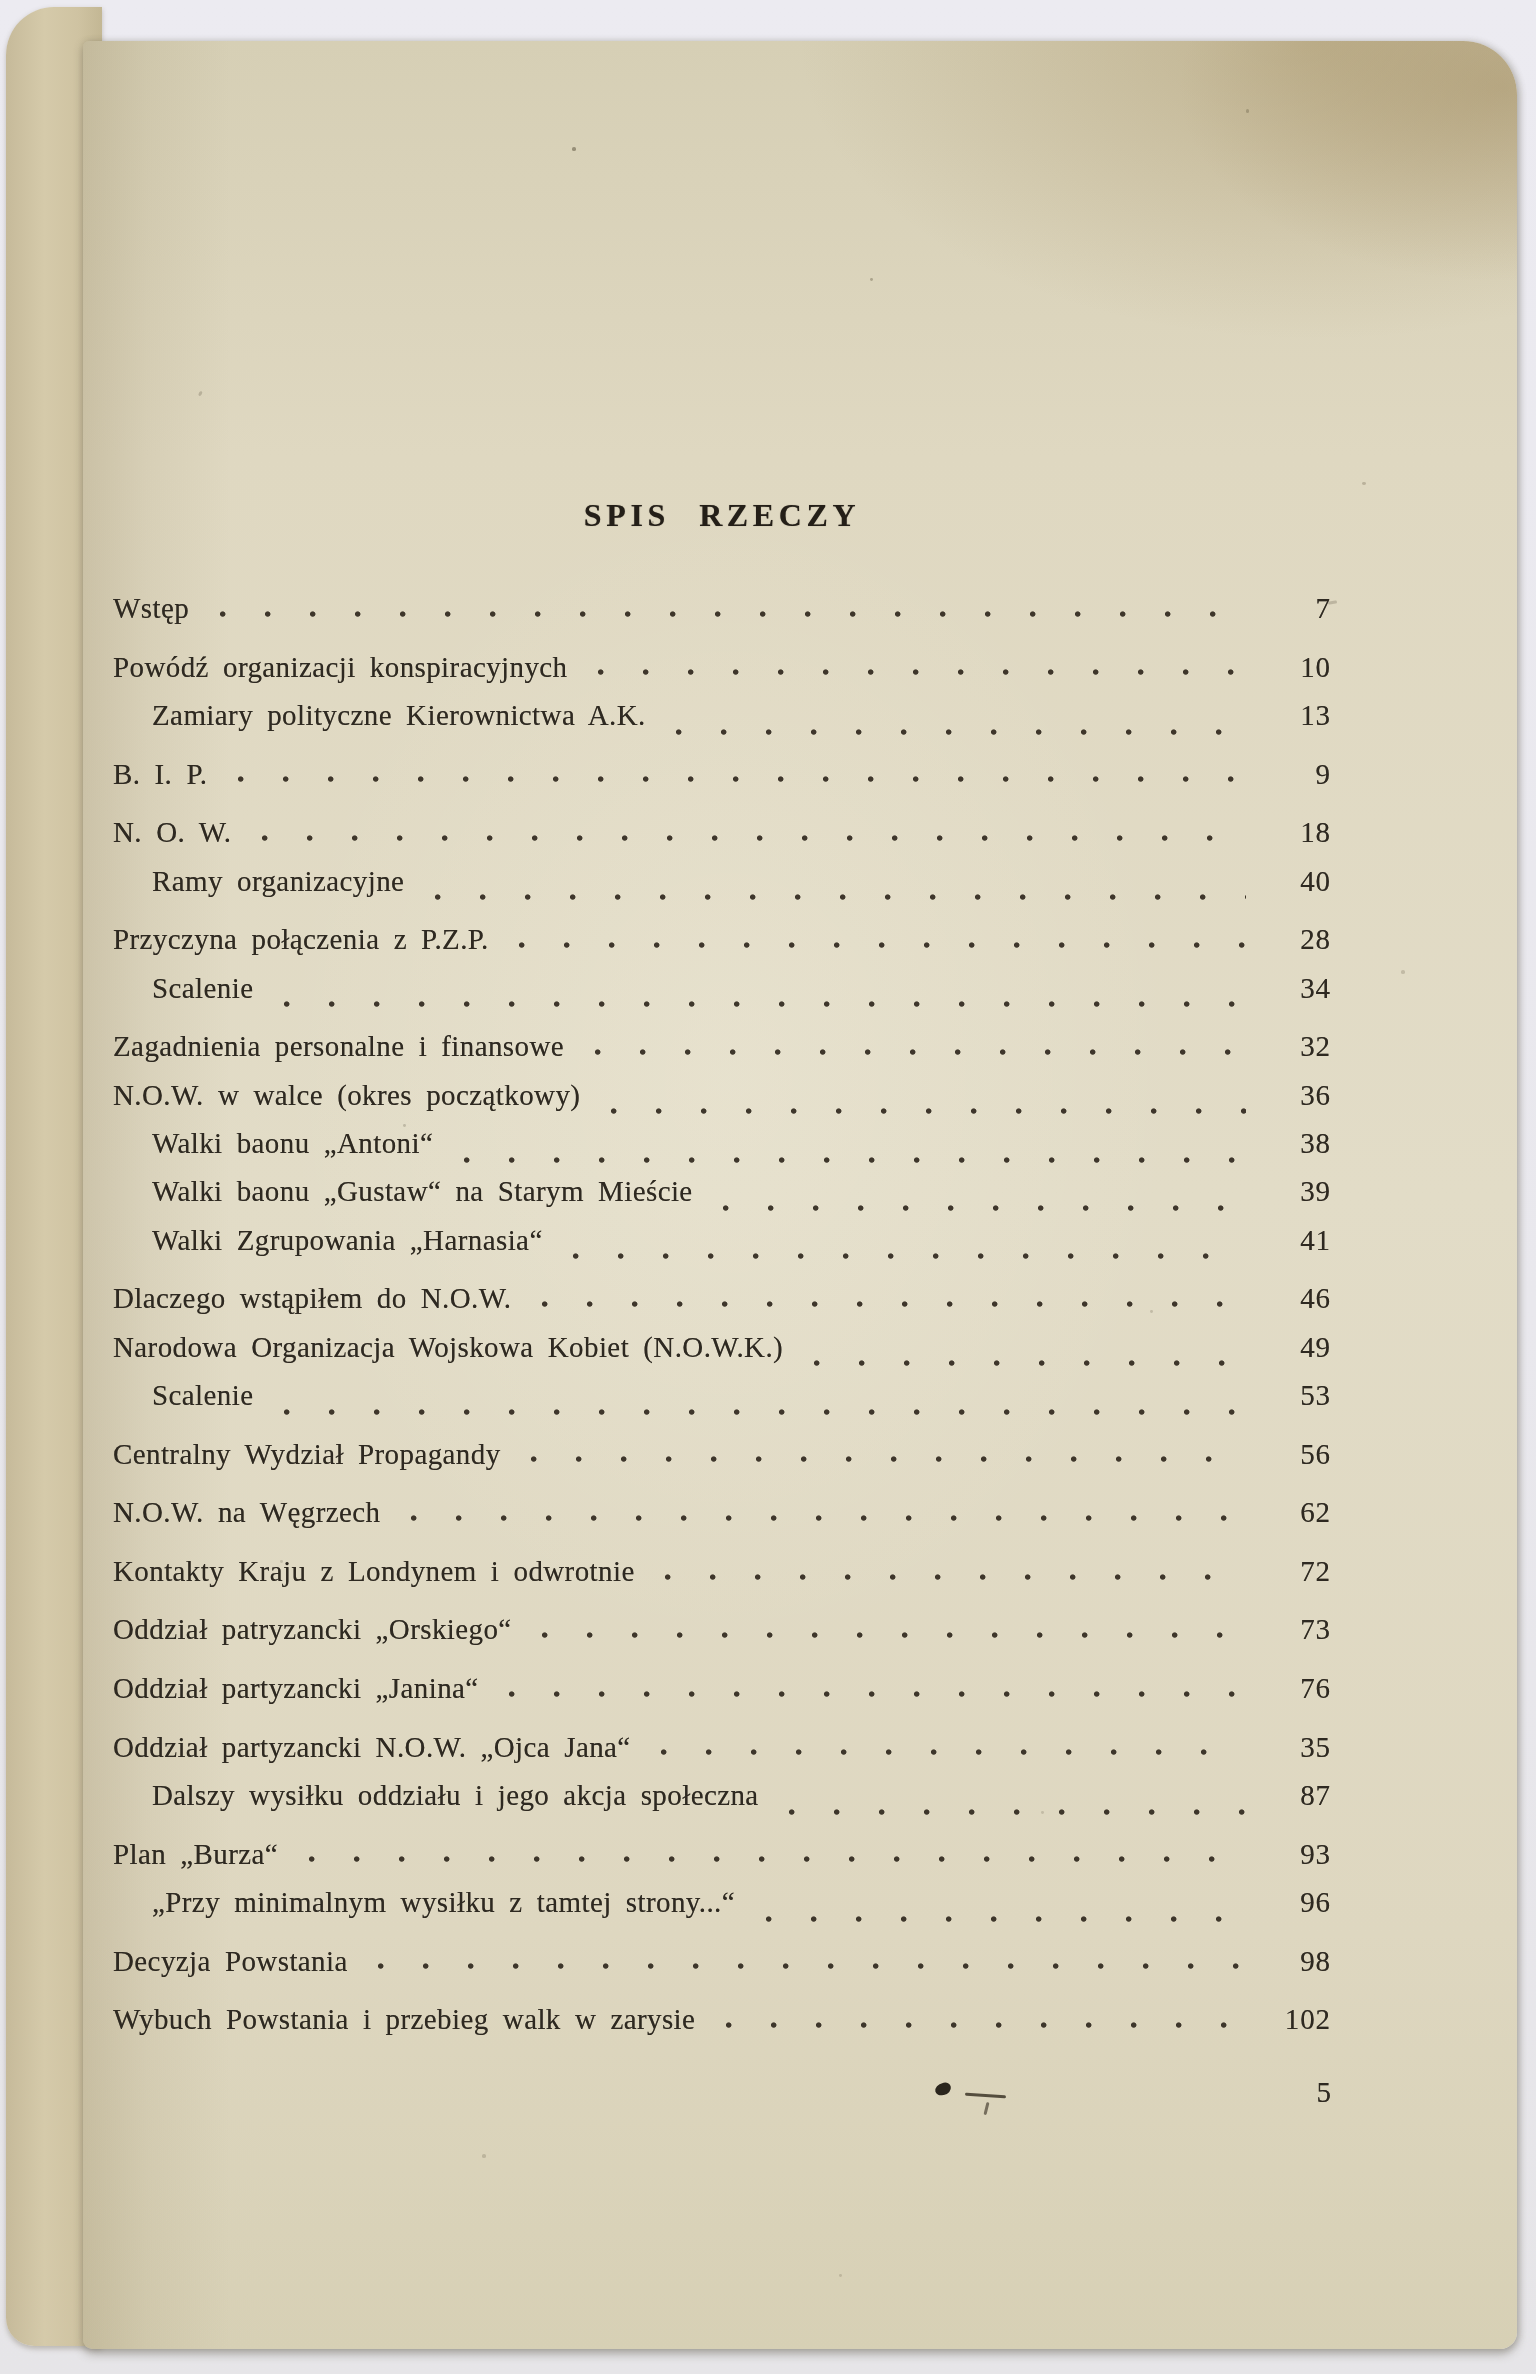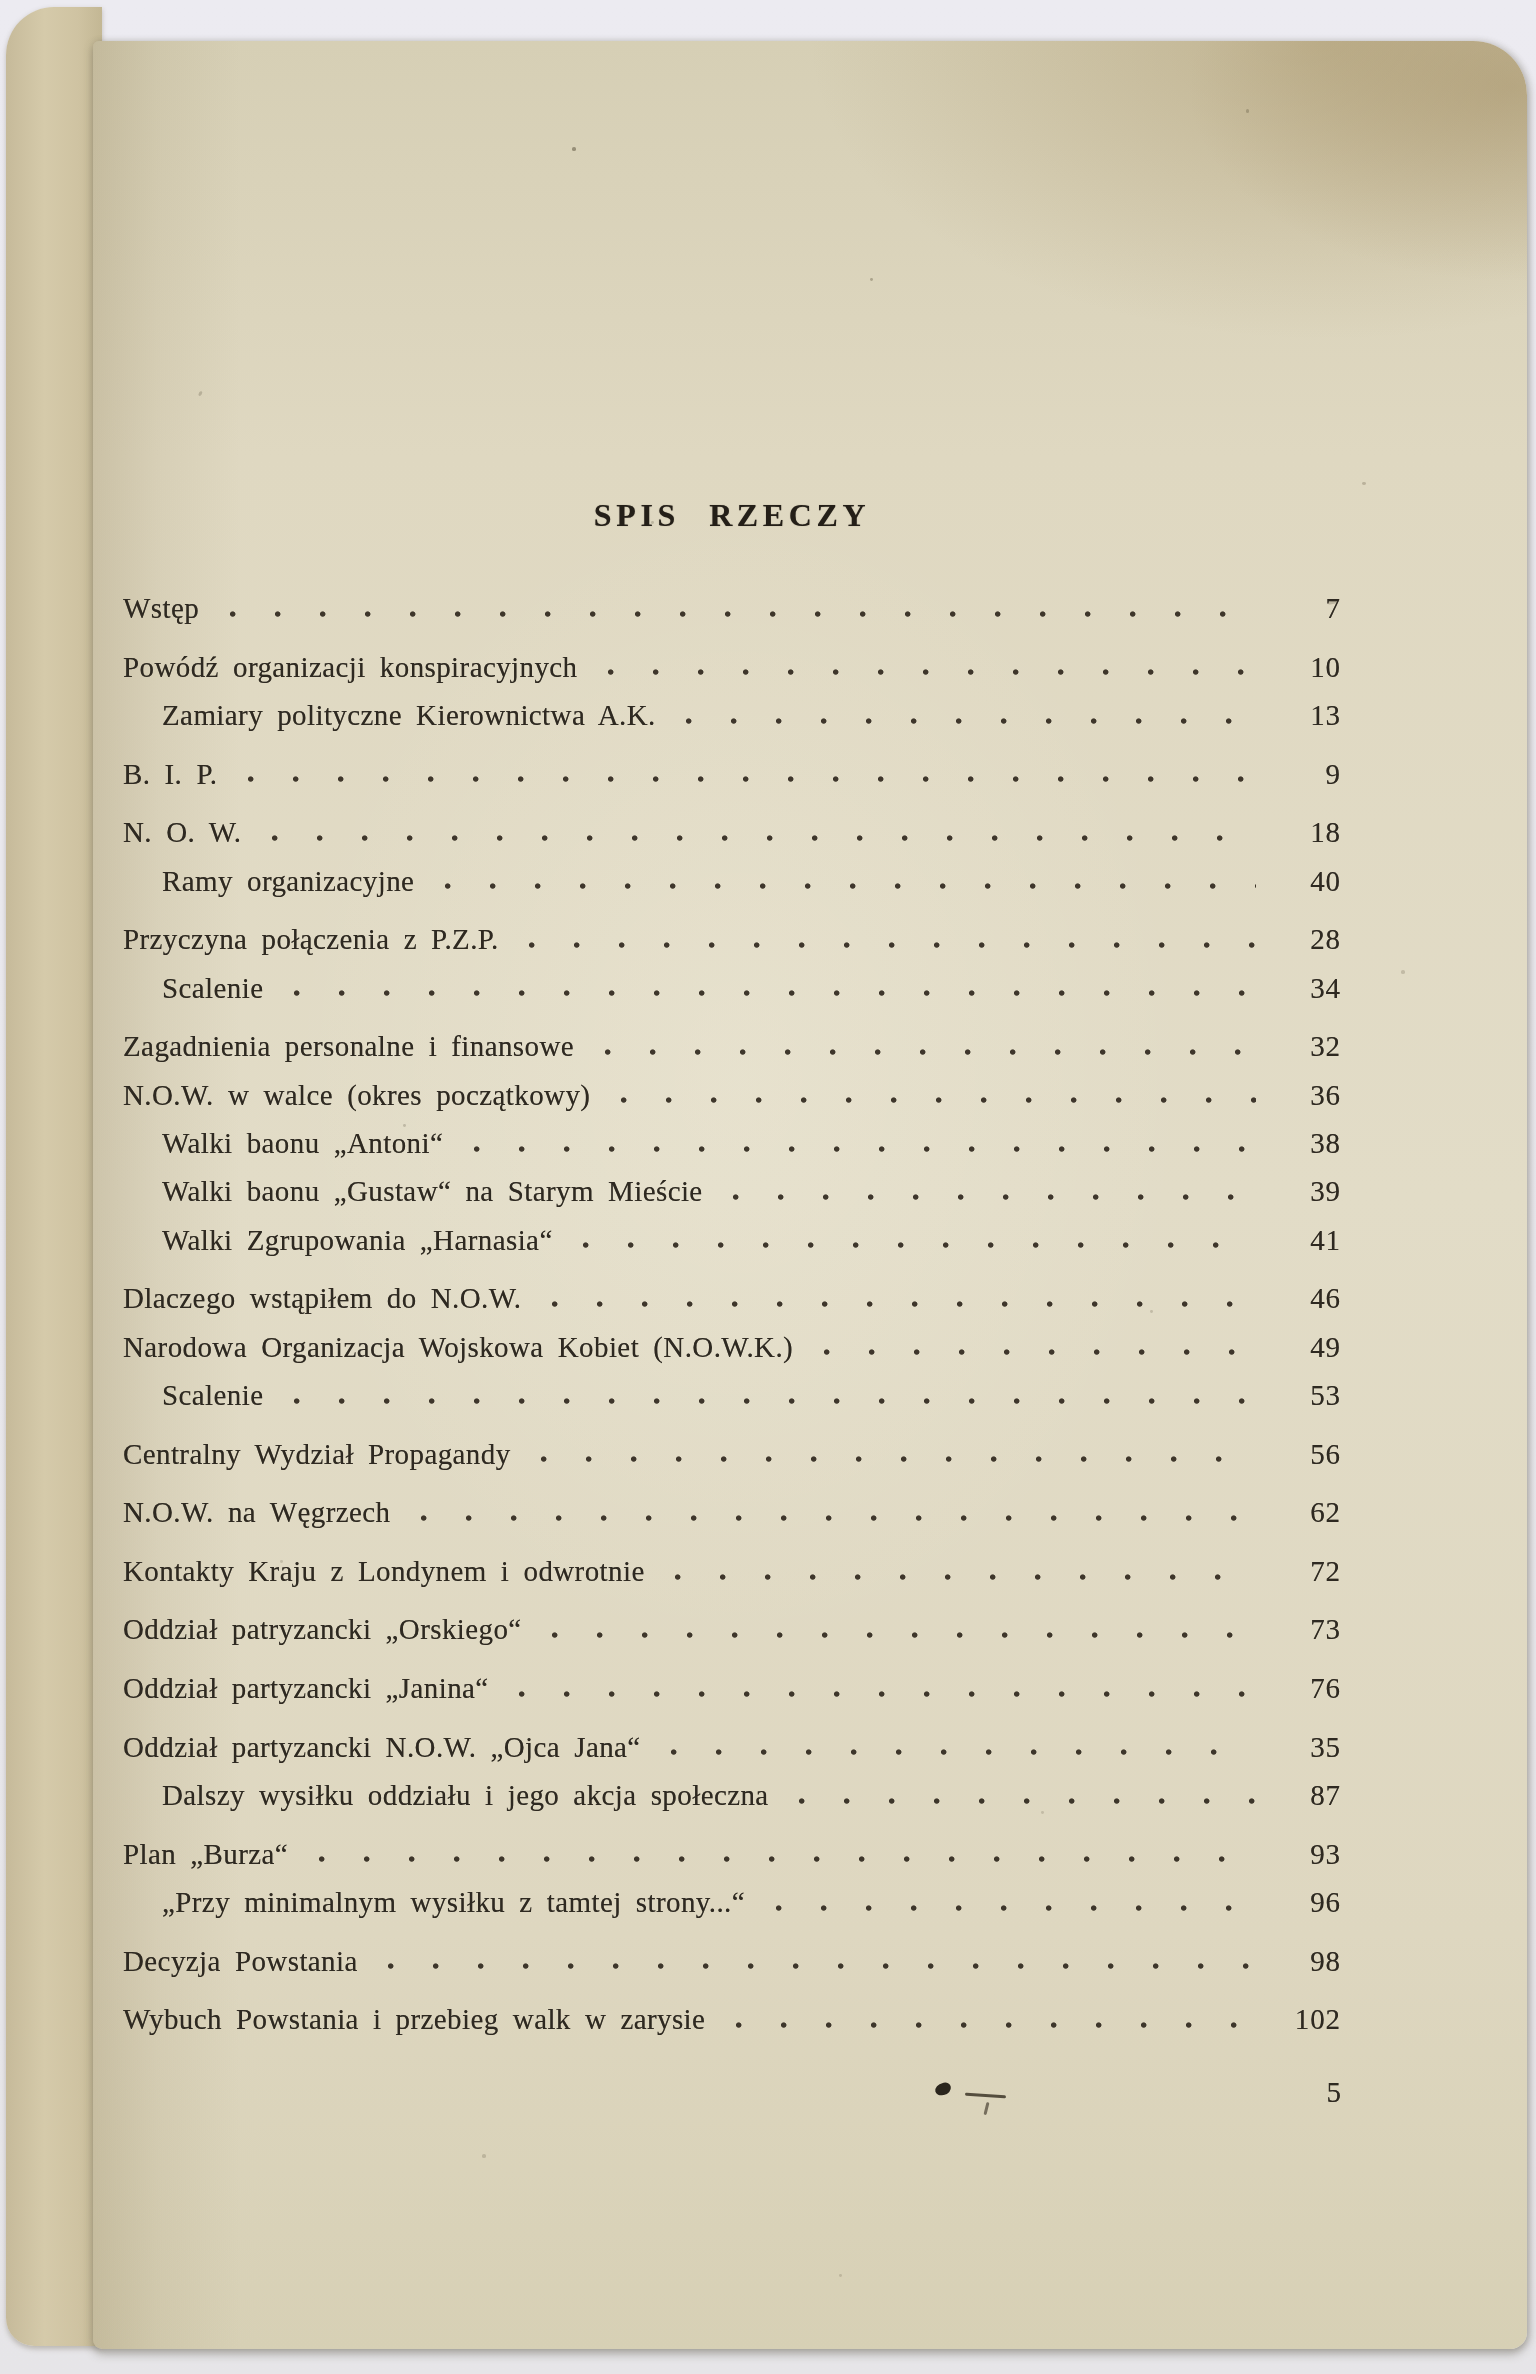--- a/index.html
+++ b/index.html
@@ -9,21 +9,21 @@
     position:relative;overflow:hidden;
     font-family:"Liberation Serif","DejaVu Serif",serif;
   }
   .page-curl{
     position:absolute;left:5.6px;top:7.4px;width:96px;height:2339px;
     border-radius:48px 0 0 28px;
     background:linear-gradient(90deg,#c6ba9a 0%,#d5caaa 40%,#cfc3a2 75%,#c3b794 100%);
     box-shadow:0 2.8px 5.6px rgba(110,100,80,.35);
   }
   .page{
-    position:absolute;left:93px;top:41px;width:1434px;height:2308px;
+    position:absolute;left:83px;top:41px;width:1434px;height:2308px;
     border-radius:5.6px 54px 16.7px 9.3px;
     background:
       radial-gradient(835px 482px at 86% 0%, rgba(146,120,68,.32), rgba(146,120,68,0) 62%),
       radial-gradient(464px 278px at 99% 2%, rgba(136,108,58,.30), rgba(136,108,58,0) 70%),
       linear-gradient(90deg, rgba(120,100,55,.20) 0, rgba(120,100,55,.08) 65px, rgba(120,100,55,0) 148px),
       radial-gradient(649px 835px at 45% 45%, rgba(255,252,240,.18), rgba(255,252,240,0) 70%),
       linear-gradient(180deg,#d6cfb5 0%,#dfd8c1 18%,#e2dcc7 50%,#ded7c0 82%,#d7d0b5 100%);
     box-shadow:0 4.6px 9.3px rgba(100,95,80,.45), 2.8px 0 6.5px rgba(100,95,80,.22);
   }
   .content{
@@ -40,21 +40,21 @@
   .toc{margin-top:52px;}
   .toc-row{
     display:flex;align-items:baseline;
     font-size:29px;line-height:41px;
     color:#2e2921;
     text-shadow:0 0 0.6px rgba(46,41,33,.55);
   }
   .indent-1{padding-left:39px;}
   .gap-0{margin-top:5px;}
   .gap-s{margin-top:17.6px;}
-  .gap-c{margin-top:7.4px;}
+  .gap-c{margin-top:7.4px;align-items:flex-end;}
   .toc-label{white-space:nowrap;letter-spacing:0.4px;word-spacing:6.5px;}
   .leader{
     flex:1 1 auto;display:inline-block;height:8.3px;
     margin-left:16.7px;margin-right:11px;min-width:0;
     background-image:radial-gradient(circle at 3.7px 4.2px, rgba(48,40,30,.92) 2.3px, rgba(48,40,30,0) 3.2px);
     background-size:45px 8.3px;background-repeat:repeat-x;background-position:13px 0;
   }
   .toc-page{min-width:74px;text-align:right;letter-spacing:0.9px;}
   .folio{
     margin-top:32px;text-align:right;

